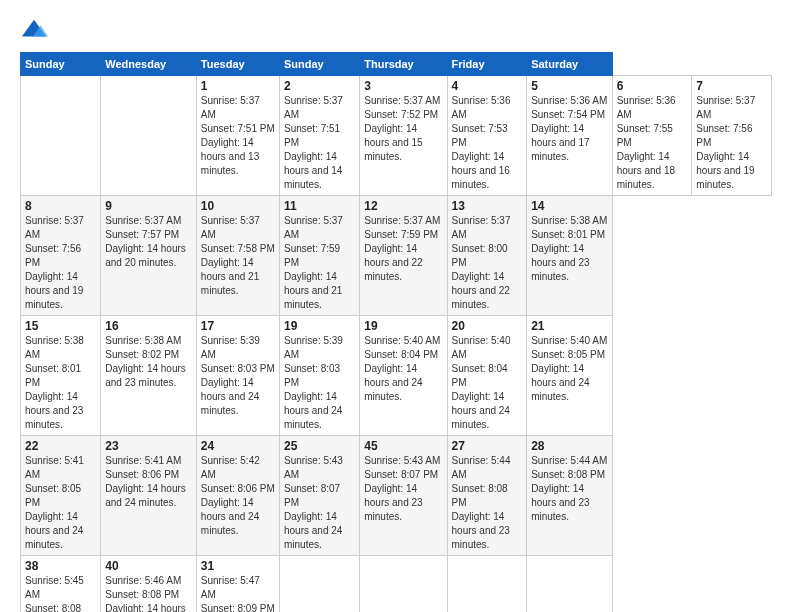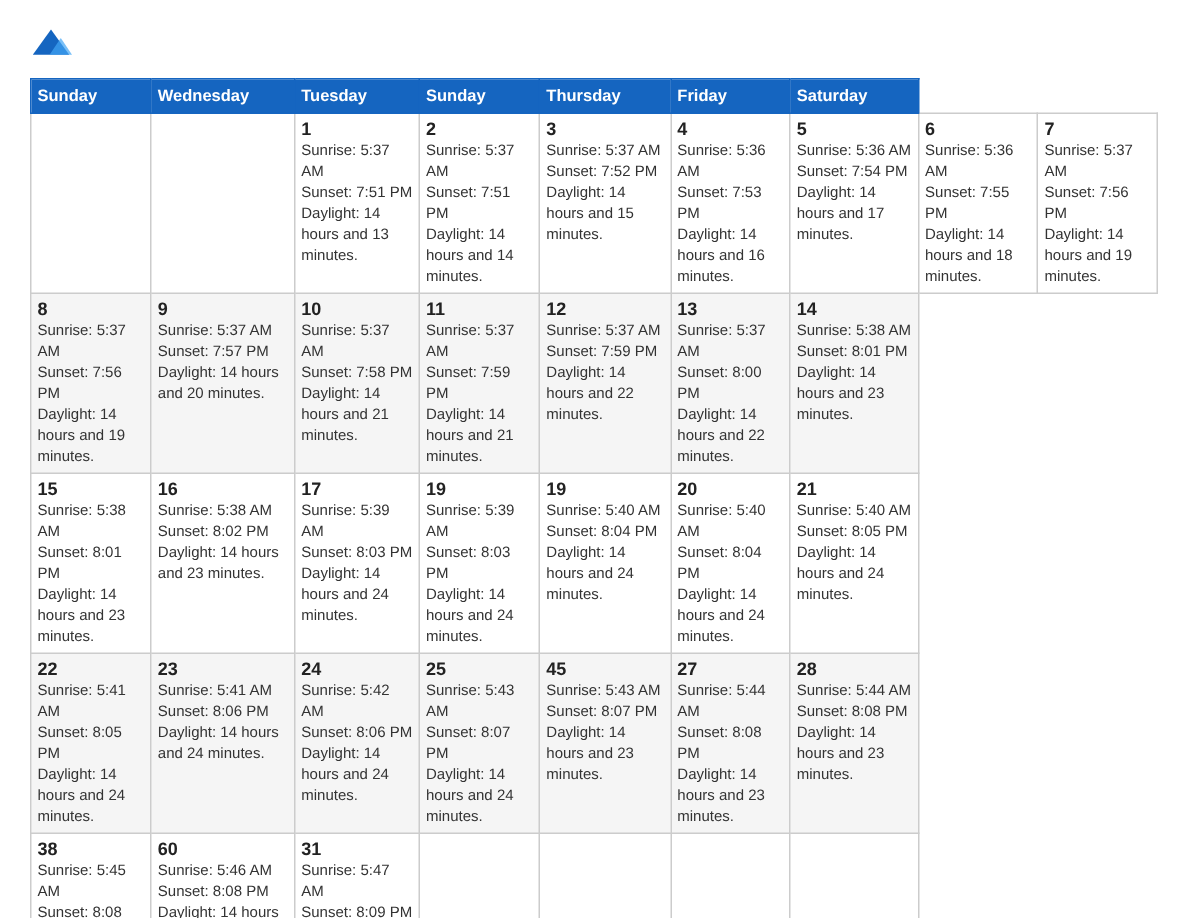--- a/index.html
+++ b/index.html
@@ -198,21 +198,21 @@
           <td><span class="day-num">45</span>
 <span class="day-text">Sunrise: 5:43 AM<br>Sunset: 8:07 PM<br>Daylight: 14 hours and 23 minutes.</span></td>
           <td><span class="day-num">27</span>
 <span class="day-text">Sunrise: 5:44 AM<br>Sunset: 8:08 PM<br>Daylight: 14 hours and 23 minutes.</span></td>
           <td><span class="day-num">28</span>
 <span class="day-text">Sunrise: 5:44 AM<br>Sunset: 8:08 PM<br>Daylight: 14 hours and 23 minutes.</span></td>
         </tr>
         <tr>
           <td><span class="day-num">38</span>
 <span class="day-text">Sunrise: 5:45 AM<br>Sunset: 8:08 PM<br>Daylight: 14 hours and 22 minutes.</span></td>
-          <td><span class="day-num">60</span>
+          <td><span class="day-num">40</span>
 <span class="day-text">Sunrise: 5:46 AM<br>Sunset: 8:08 PM<br>Daylight: 14 hours and 22 minutes.</span></td>
           <td><span class="day-num">31</span>
 <span class="day-text">Sunrise: 5:47 AM<br>Sunset: 8:09 PM<br>Daylight: 14 hours and 22 minutes.</span></td>
           <td class="empty-cell"></td>
           <td class="empty-cell"></td>
           <td class="empty-cell"></td>
           <td class="empty-cell"></td>
         </tr>
       </tbody>
   </table>

